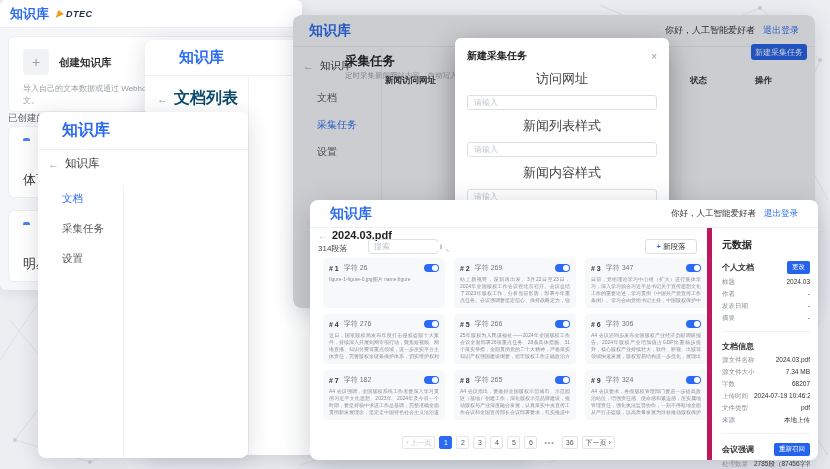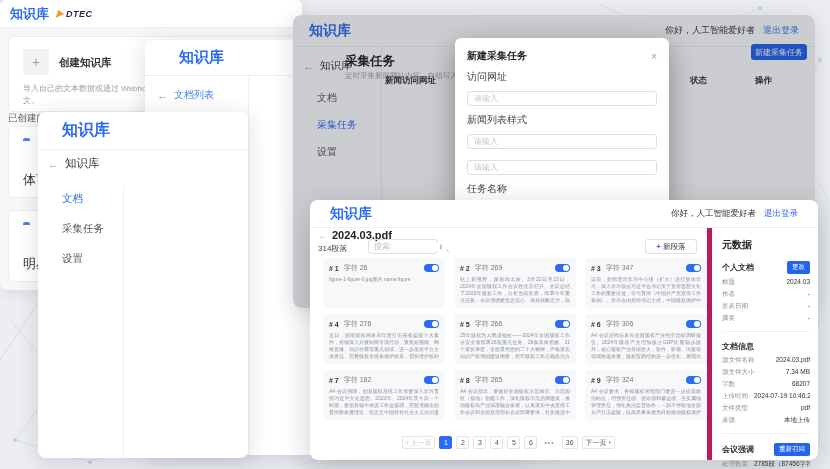--- a/index.html
+++ b/index.html
@@ -34,21 +34,21 @@
   .backrow { display:flex; align-items:center; gap:6px; }
   .arrow { color:#9aa0a6; font-size:11px; }
   .navitem { font-size:10.5px; color:#555; cursor:pointer; }
   .navitem.active { color:#2b6bf3; }
 
   
   .pA { left:145px; top:40px; width:386px; height:415px; }
   .pA .phead { height:36px; padding-left:34px; }
   .pA .brand { font-size:15px; }
   .pA .backrow { position:absolute; left:12px; top:48px; }
-  .pA .backrow span.t { font-size:10px; color:#3b82f6; }
+  .pA .backrow span.t { font-size:16px; color:#0c4a6e;font-weight:bold; }
   .vline { position:absolute; width:1px; background:#f0f1f3; }
 
   
   .pB { left:38px; top:112px; width:210px; height:346px; }
   .pB .phead { height:38px; padding-left:24px; }
   .pB .brand { font-size:16px; }
   .pB .backrow { position:absolute; left:10px; top:44px; }
   .pB .backrow span.t { font-size:11.5px; color:#333; }
   .pB .nav { position:absolute; left:24px; top:80px; display:flex; flex-direction:column; gap:16px; }
 
@@ -68,21 +68,21 @@
   .create-task-btn { position:absolute; left:458px; top:29px; width:56px; height:16px; background:#2463eb; color:#fff; font-size:8px; border-radius:3px; display:flex; align-items:center; justify-content:center; cursor:pointer; }
   .th { position:absolute; top:60px; font-size:8.5px; font-weight:600; color:#333; }
   .mask { position:absolute; inset:0; background:rgba(22,28,40,.22); border-radius:8px; }
 
   
   .modal { position:absolute; left:162px; top:23px; width:214px; height:192px; background:#fff; border-radius:6px; box-shadow:0 8px 28px rgba(0,0,0,.35); padding:11px 12px; overflow:hidden; }
   .modal-title-row { display:flex; justify-content:space-between; align-items:center; }
   .modal-title { font-size:10px; font-weight:600; color:#222; }
   .modal-close { font-size:10px; color:#999; cursor:pointer; }
   .fgroup { margin-top:7px; }
-  .flabel { font-size:10px; color:#444; margin-bottom:3px; }
+  .flabel { font-size:13px; color:#444; margin-bottom:3px;text-align:center; }
   .finput { width:100%; height:15px; border:1px solid #dcdfe3; border-radius:3px; font-size:8px; padding:0 6px; color:#333; outline:none; font-family:inherit; }
   .finput::placeholder { color:#c0c4c9; }
 
   
   .pD { left:310px; top:200px; width:508px; height:260px; box-shadow:0 8px 30px rgba(20,30,50,.22); }
   .pD .phead { height:28px; justify-content:space-between; padding:0 20px 0 20px; }
   .pD .brand { font-size:14px; }
   .pD .greet, .pD .logout { font-size:8.5px; }
   .doc-back { position:absolute; left:8px; top:30px; color:#b9bec6; font-size:10px; }
   .doc-title { position:absolute; left:22px; top:29px; font-size:11px; font-weight:bold; color:#222; }
@@ -238,20 +238,21 @@
       </div>
       <div class="fgroup">
         <div class="flabel">访问网址</div>
         <input class="finput" placeholder="请输入" style="">
       </div>
       <div class="fgroup">
         <div class="flabel">新闻列表样式</div>
         <input class="finput" placeholder="请输入" style="">
       </div>
       <div class="fgroup">
+        <div class="flabel">新闻内容样式</div>
         <input class="finput" placeholder="请输入" style="">
       </div>
       <div class="fgroup">
         <div class="flabel">任务名称</div>
         <input class="finput" placeholder="请输入" style="">
       </div>
 
     </div>
   </div>
 

